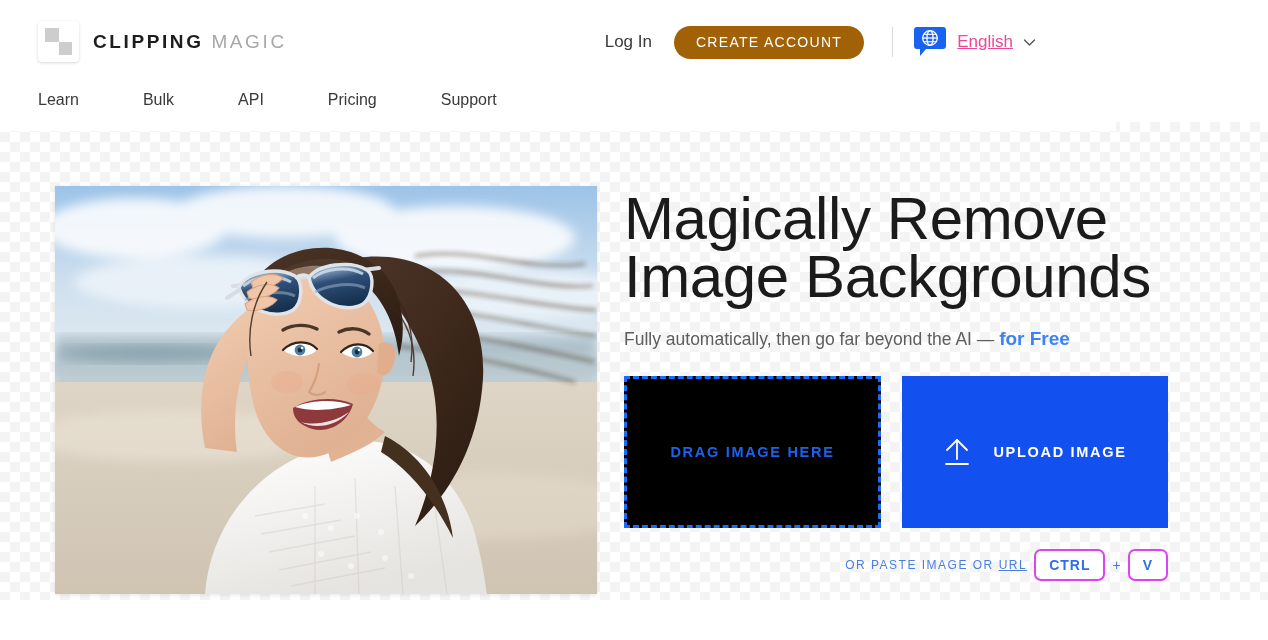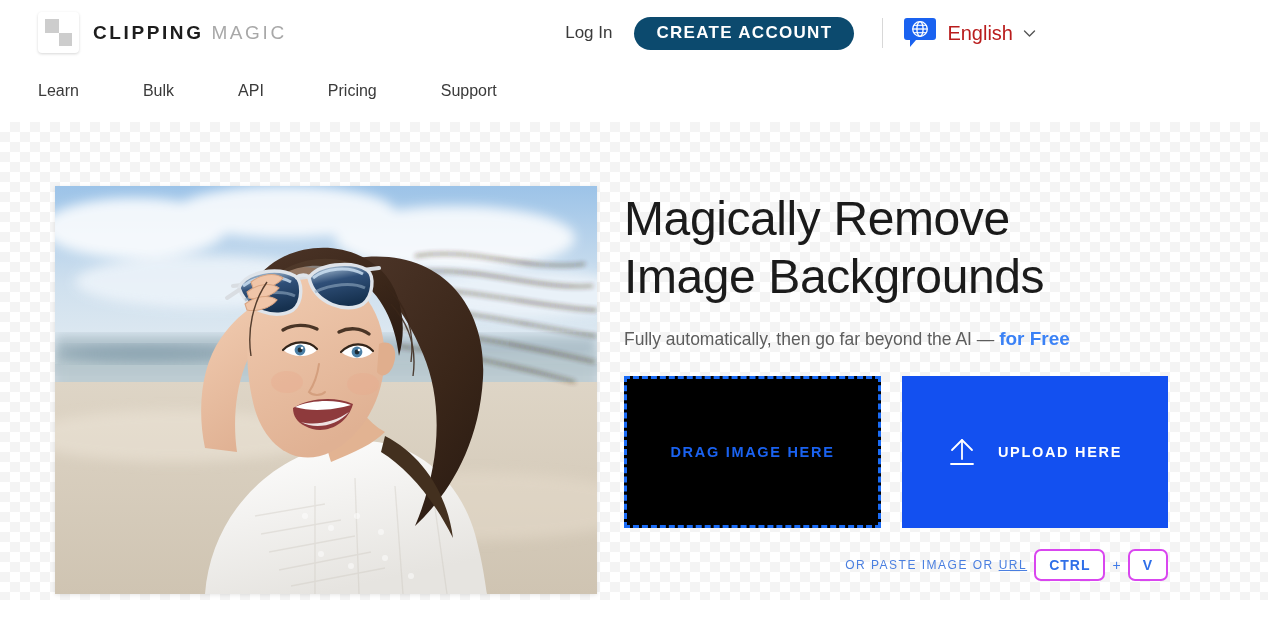--- a/index.html
+++ b/index.html
@@ -36,21 +36,21 @@
   .page {
     position: relative;
     z-index: 2;
     width: 1268px;
     height: 640px;
   }
 
   
   .header {
     position: absolute;
-    left: 0; top: 0;
+    left: 0; top: 9px;
     width: 1116px;
     height: 122px;
     background: #ffffff;
     z-index: 3;
   }
 
   .brand {
     position: absolute;
     left: 38px;
     top: 12px;
@@ -95,29 +95,29 @@
 
   .login-link {
     font-size: 17px;
     color: #3a3a3a;
     text-decoration: none;
     margin-right: 22px;
     cursor: pointer;
   }
 
   .create-account-btn {
-    background: #0c4a6e;
+    background: #a16207;
     color: #ffffff;
     border: none;
     border-radius: 18px;
     height: 33px;
     padding: 0 22px;
     font-family: "Liberation Sans", sans-serif;
-    font-size: 17px;
-    font-weight: bold;
+    font-size: 14px;
+    font-weight: normal;
     letter-spacing: 1.3px;
     cursor: pointer;
     white-space: nowrap;
   }
 
   .header-divider {
     width: 1px;
     height: 30px;
     background: #d8d8d8;
     margin: 0 20px 0 28px;
@@ -126,22 +126,23 @@
   .lang-picker {
     display: flex;
     align-items: center;
     gap: 10px;
     cursor: pointer;
   }
 
   .globe-bubble { width: 34px; height: 34px; display: block; }
 
   .lang-label {
-    font-size: 20px;
-    color: #b91c1c;
+    font-size: 17px;
+    color: #ec4899;
+    text-decoration: underline;
   }
 
   .chev { width: 13px; height: 9px; display: block; }
 
   
   .nav {
     position: absolute;
     left: 38px;
     top: 78px;
     display: flex;
@@ -172,21 +173,21 @@
   .hero-photo svg { display: block; width: 542px; height: 408px; }
 
   .hero-right {
     position: absolute;
     left: 624px;
     top: 190px;
     width: 560px;
   }
 
   .headline {
-    font-size: 48px;
+    font-size: 60px;
     line-height: 58px;
     font-weight: normal;
     color: #1b1b1b;
     letter-spacing: -0.4px;
     white-space: pre-line;
   }
 
   .subhead {
     margin-top: 22px;
     font-size: 17.5px;
@@ -508,21 +509,21 @@
       <div class="dropzone">
         <span class="dropzone-label">DRAG IMAGE HERE</span>
       </div>
 
       <button class="upload-btn">
         <svg class="upload-icon" viewBox="0 0 28 30">
           <path d="M14 3 L14 22" stroke="#ffffff" stroke-width="1.8" fill="none" stroke-linecap="round"></path>
           <path d="M4 13 L14 3 L24 13" stroke="#ffffff" stroke-width="1.8" fill="none" stroke-linecap="round" stroke-linejoin="round"></path>
           <path d="M3 27 L25 27" stroke="#ffffff" stroke-width="1.8" fill="none" stroke-linecap="round"></path>
         </svg>
-        <span class="upload-label">UPLOAD HERE</span>
+        <span class="upload-label">UPLOAD IMAGE</span>
       </button>
     </div>
 
     <div class="paste-row">
       <span class="paste-text"><span>OR PASTE IMAGE OR </span><span class="url-link">URL</span></span>
       <span class="key-cap">CTRL</span>
       <span class="key-plus">+</span>
       <span class="key-cap">V</span>
     </div>
 

